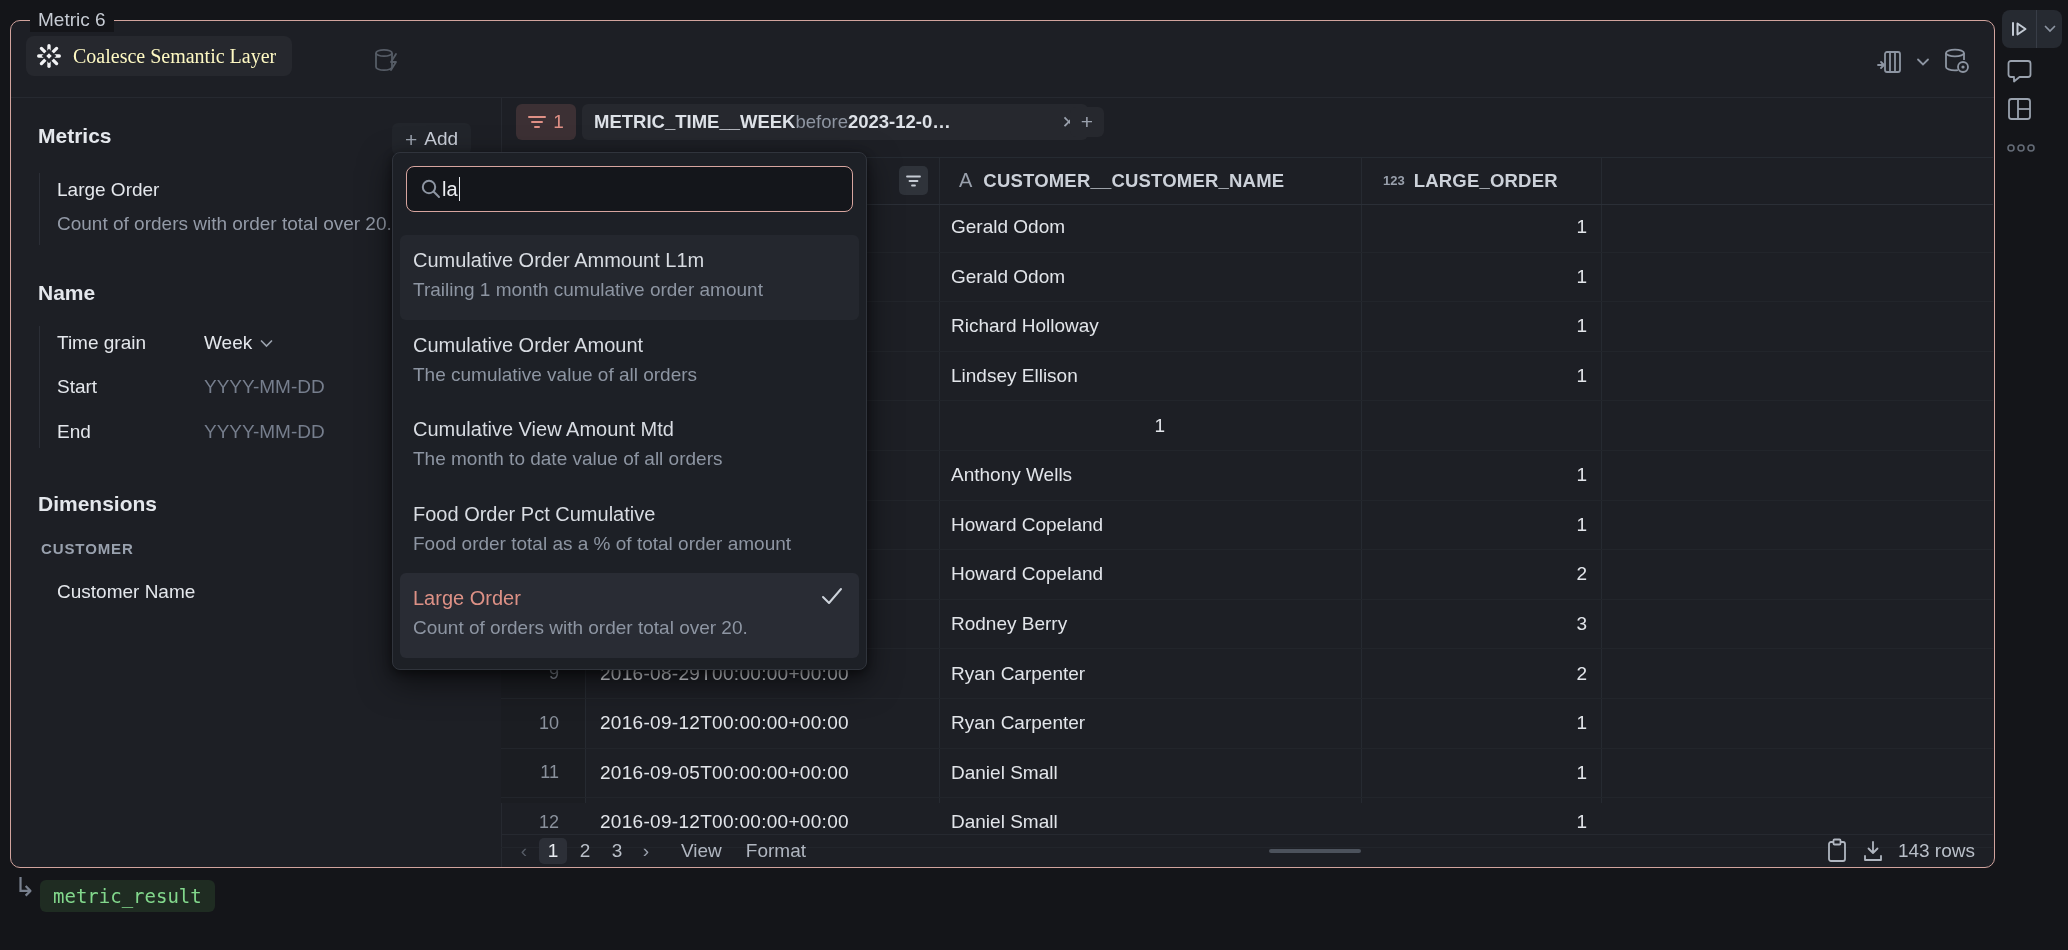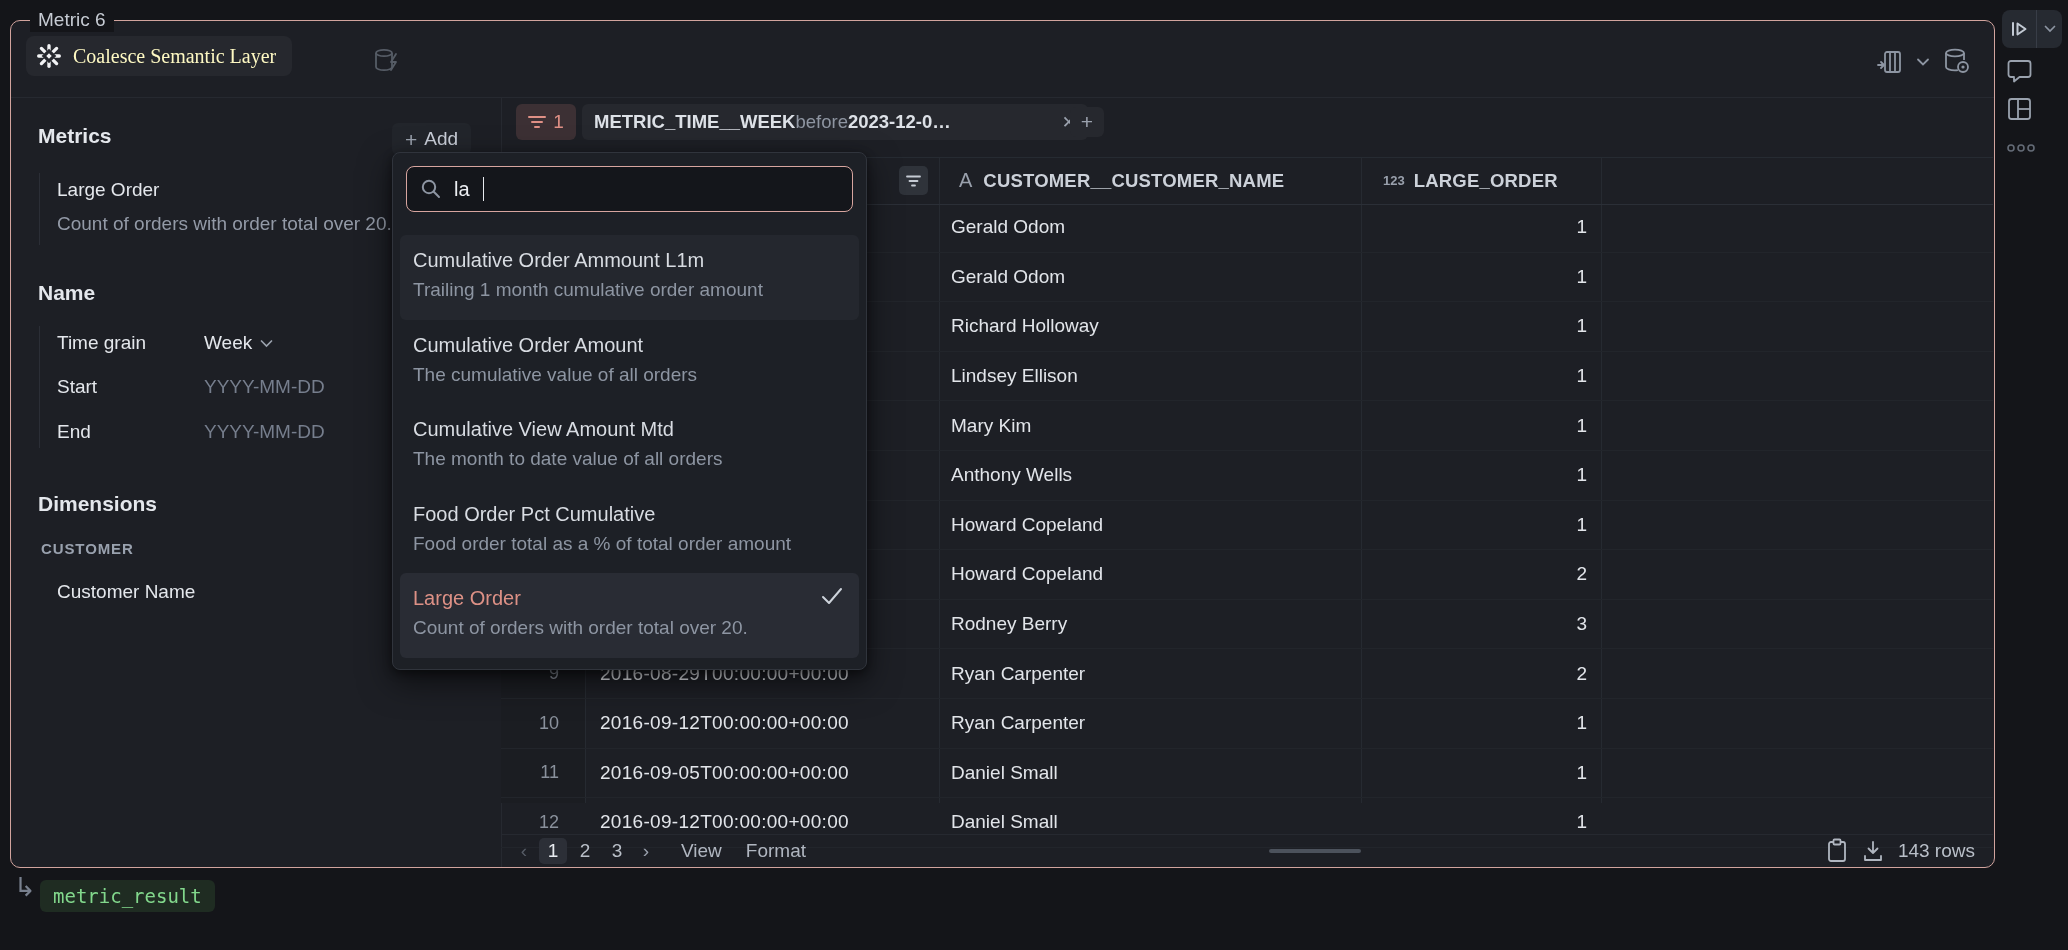--- a/index.html
+++ b/index.html
@@ -112,21 +112,21 @@
 
   
   .dropdown{
     position:absolute;left:392px;top:152px;width:473px;height:516px;z-index:50;
     background:#1d2026;border:1px solid #30343c;border-radius:8px;
     box-shadow:0 12px 32px rgba(0,0,0,.55),0 3px 10px rgba(0,0,0,.45);
   }
   .search-box{
     position:absolute;left:13px;top:13px;right:13px;height:46px;box-sizing:border-box;
     background:#14161b;border:1.5px solid #d7a59f;border-radius:8px;
-    display:flex;align-items:center;gap:12px;padding:0 13px;
+    display:flex;align-items:center;gap:0;padding:0 13px;
   }
   .search-text{color:#eceef2;font-size:20px;}
   .caret{display:inline-block;width:1.5px;height:24px;background:#e6e9ee;vertical-align:middle;margin-left:1px;}
   .dd-list{position:absolute;left:7px;right:7px;top:82px;}
   .dd-item{height:84.5px;border-radius:6px;padding:10px 13px 0 13px;box-sizing:border-box;position:relative;cursor:pointer;}
   .dd-item.hover{background:#24272e;}
   .dd-item.selected{background:#292c34;}
   .dd-title{font-size:20px;font-weight:500;color:#d8dce2;line-height:30px;white-space:nowrap;}
   .dd-item.selected .dd-title{color:#dd9186;}
   .dd-desc{font-size:19px;color:#8d95a2;line-height:30px;white-space:nowrap;}
@@ -305,21 +305,20 @@
         <div class="t-row">
           <div class="c num">3</div>
           <div class="c date">2016-07-25T00:00:00+00:00</div>
           <div class="c name">Lindsey Ellison</div>
           <div class="c val">1</div>
         </div>
 
         <div class="t-row">
           <div class="c num">4</div>
           <div class="c date">2016-08-01T00:00:00+00:00</div>
-          <div class="c name">Mary Kim</div>
           <div class="c val">1</div>
         </div>
 
         <div class="t-row">
           <div class="c num">5</div>
           <div class="c date">2016-08-08T00:00:00+00:00</div>
           <div class="c name">Anthony Wells</div>
           <div class="c val">1</div>
         </div>
 

